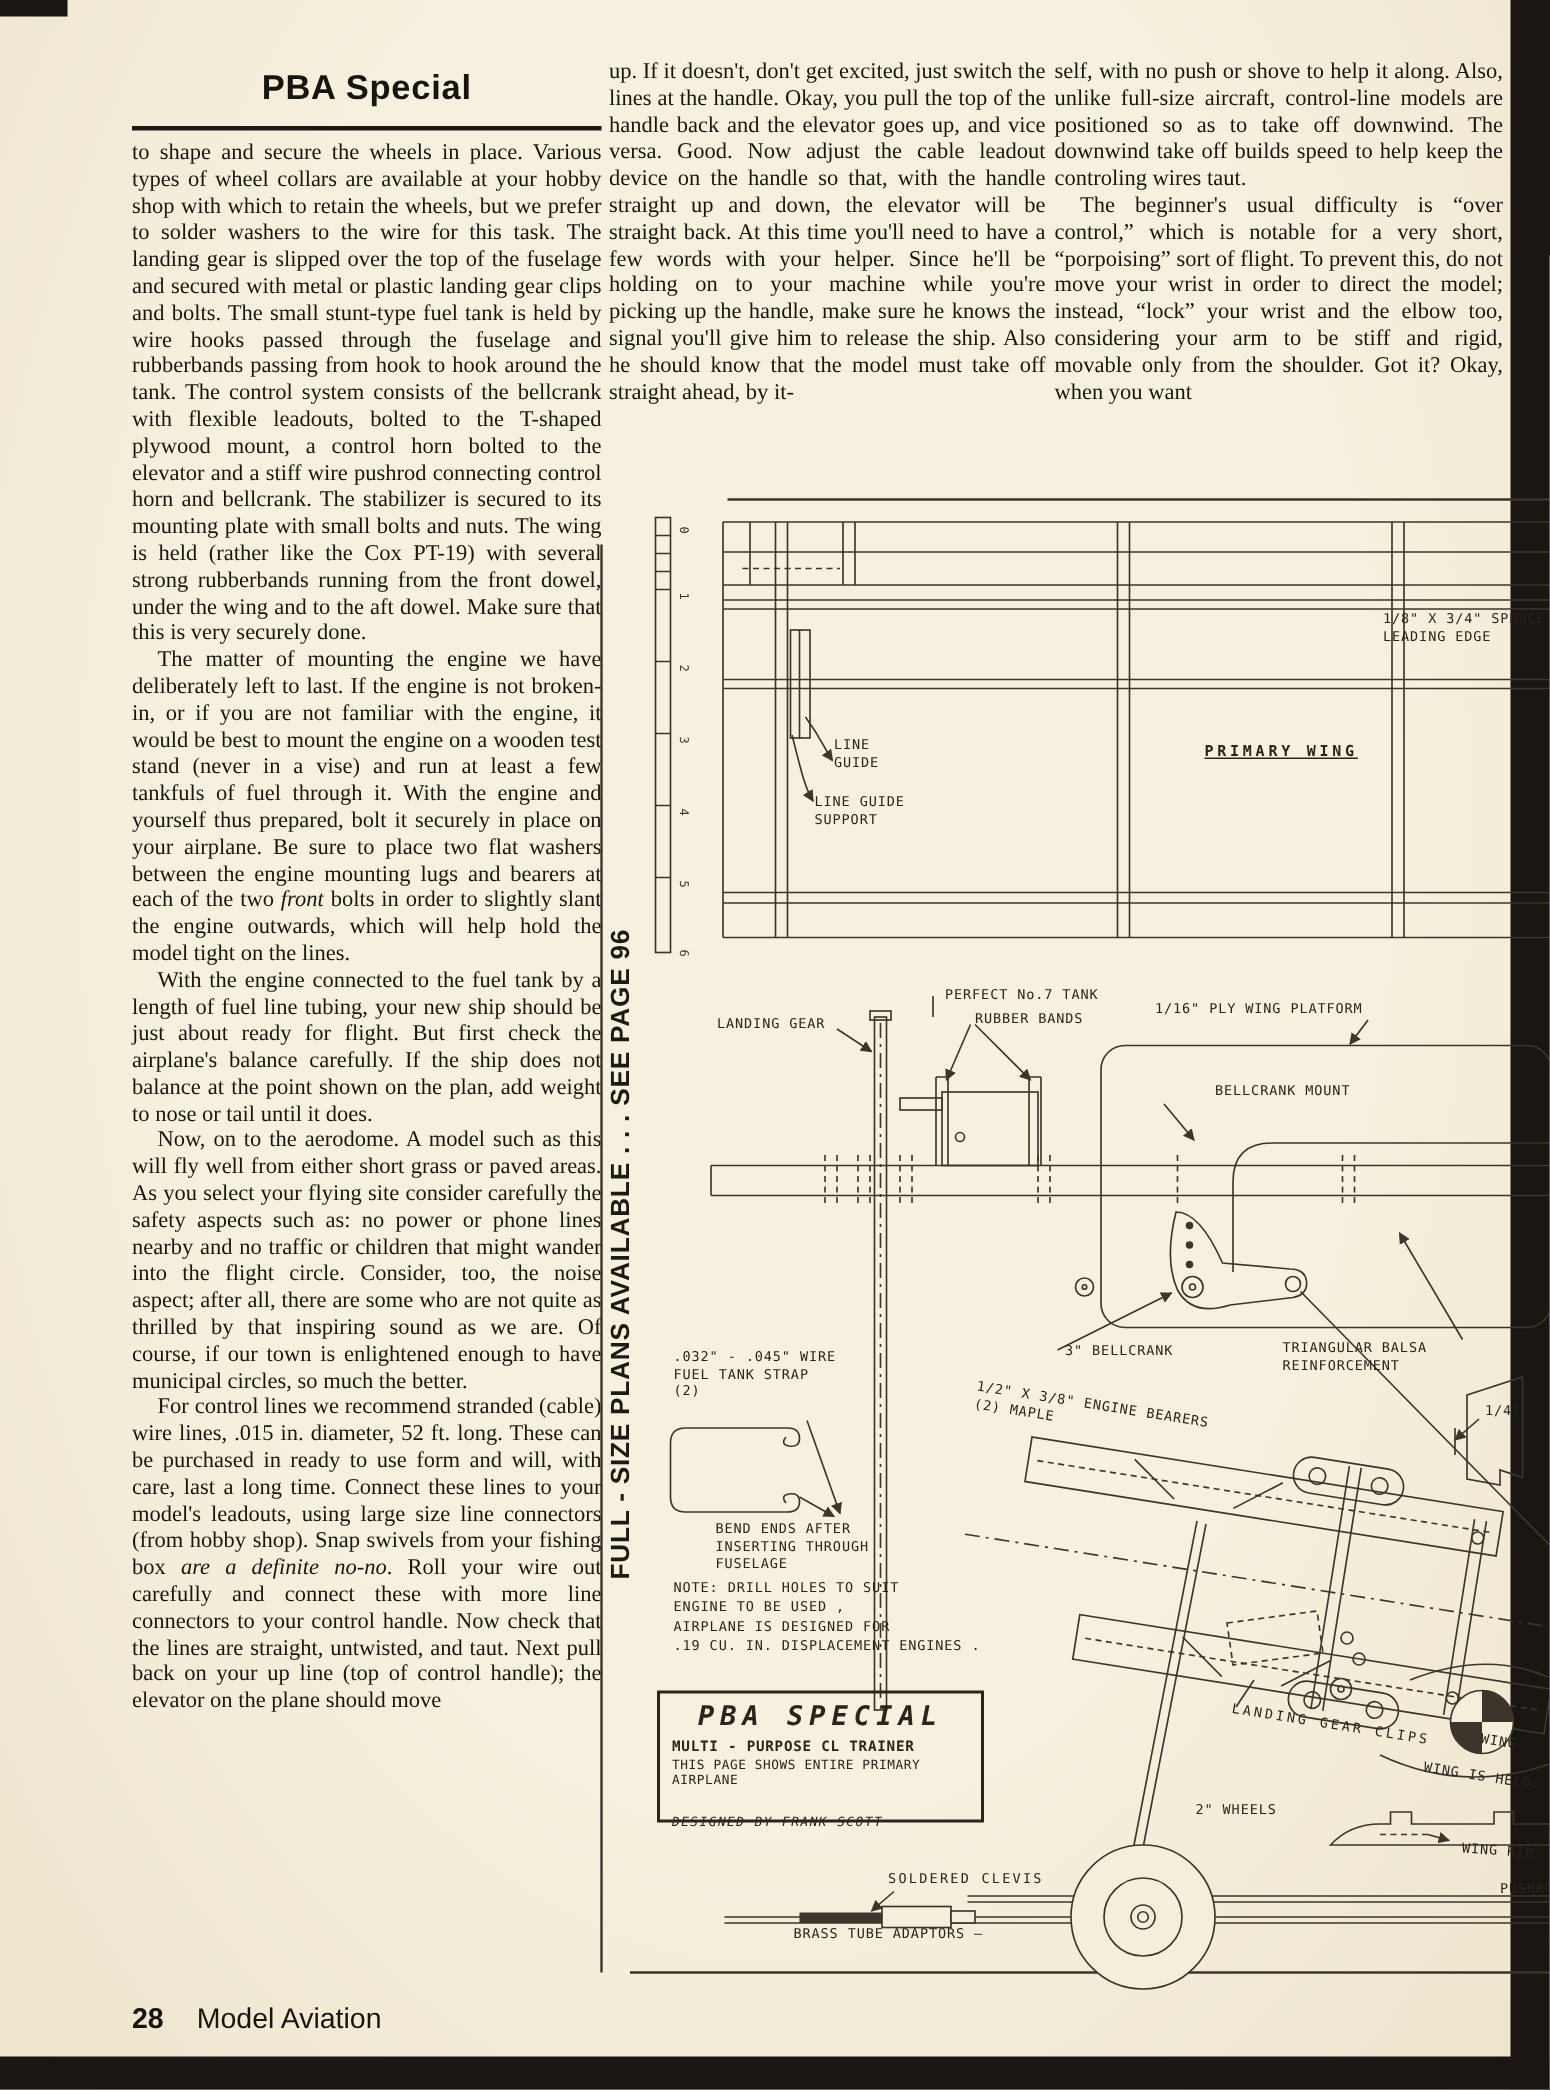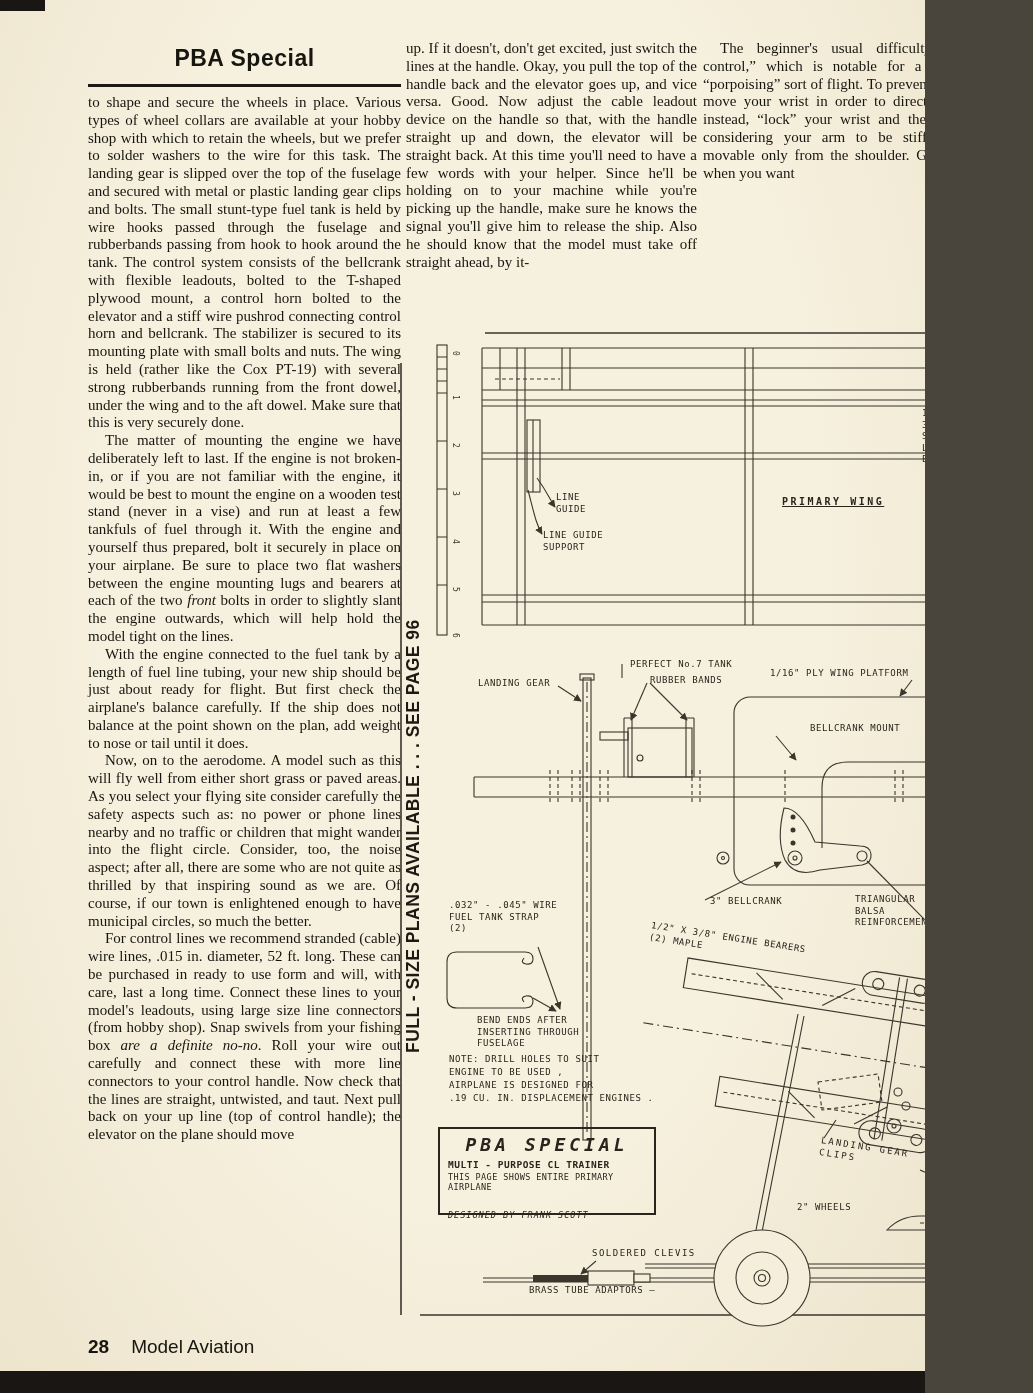--- a/index.html
+++ b/index.html
@@ -1,17 +1,17 @@
 <!DOCTYPE html>
 <html><head>
 <meta charset="utf-8">
 <style>
   html,body { margin:0; padding:0; background:#4a453c; }
   .page {
-    position:relative; width:925px; height:1393px; overflow:hidden;
+    position:relative; width:1033px; height:1393px; overflow:hidden;
     background: radial-gradient(ellipse at 50% 40%, #f6f0de 55%, #ede4cc 100%);
     font-family:"Liberation Serif", serif; color:#17150f;
   }
   .black-band { position:absolute; background:#191613; }
   
   .article-title { position:absolute; left:88px; top:45px; width:313px; text-align:center;
     font-family:"Liberation Sans", sans-serif; font-weight:bold; font-size:23px; letter-spacing:.5px; }
   .title-rule { position:absolute; left:88px; top:84px; width:313px; height:3px; background:#1c1914; }
   .col { position:absolute; text-align:justify; font-size:15px; line-height:17.8px; }
   .col-left  { left:88px;  top:94px; width:313px; }
@@ -60,20 +60,21 @@
       <p class="para"><span>to shape and secure the wheels in place. Various types of wheel collars are available at your hobby shop with which to retain the wheels, but we prefer to solder washers to the wire for this task. The landing gear is slipped over the top of the fuselage and secured with metal or plastic landing gear clips and bolts. The small stunt-type fuel tank is held by wire hooks passed through the fuselage and rubberbands passing from hook to hook around the tank. The control system consists of the bellcrank with flexible leadouts, bolted to the T-shaped plywood mount, a control horn bolted to the elevator and a stiff wire pushrod connecting control horn and bellcrank. The stabilizer is secured to its mounting plate with small bolts and nuts. The wing is held (rather like the Cox PT-19) with several strong rubberbands running from the front dowel, under the wing and to the aft dowel. Make sure that this is very securely done.</span></p>
       <p class="para indent"><span>The matter of mounting the engine we have deliberately left to last. If the engine is not broken-in, or if you are not familiar with the engine, it would be best to mount the engine on a wooden test stand (never in a vise) and run at least a few tankfuls of fuel through it. With the engine and yourself thus prepared, bolt it securely in place on your airplane. Be sure to place two flat washers between the engine mounting lugs and bearers at each of the two </span><em>front</em><span> bolts in order to slightly slant the engine outwards, which will help hold the model tight on the lines.</span></p>
       <p class="para indent"><span>With the engine connected to the fuel tank by a length of fuel line tubing, your new ship should be just about ready for flight. But first check the airplane's balance carefully. If the ship does not balance at the point shown on the plan, add weight to nose or tail until it does.</span></p>
       <p class="para indent"><span>Now, on to the aerodome. A model such as this will fly well from either short grass or paved areas. As you select your flying site consider carefully the safety aspects such as: no power or phone lines nearby and no traffic or children that might wander into the flight circle. Consider, too, the noise aspect; after all, there are some who are not quite as thrilled by that inspiring sound as we are. Of course, if our town is enlightened enough to have municipal circles, so much the better.</span></p>
       <p class="para indent"><span>For control lines we recommend stranded (cable) wire lines, .015 in. diameter, 52 ft. long. These can be purchased in ready to use form and will, with care, last a long time. Connect these lines to your model's leadouts, using large size line connectors (from hobby shop). Snap swivels from your fishing box </span><em>are a definite no-no</em><span>. Roll your wire out carefully and connect these with more line connectors to your control handle. Now check that the lines are straight, untwisted, and taut. Next pull back on your up line (top of control handle); the elevator on the plane should move</span></p>
     </div>
   <div class="col col-mid">
       <p class="para"><span>up. If it doesn't, don't get excited, just switch the lines at the handle. Okay, you pull the top of the handle back and the elevator goes up, and vice versa. Good. Now adjust the cable leadout device on the handle so that, with the handle straight up and down, the elevator will be straight back. At this time you'll need to have a few words with your helper. Since he'll be holding on to your machine while you're picking up the handle, make sure he knows the signal you'll give him to release the ship. Also he should know that the model must take off straight ahead, by it-</span></p>
     </div>
   <div class="col col-right">
+      <p class="para"><span>self, with no push or shove to help it along. Also, unlike full-size aircraft, control-line models are positioned so as to take off downwind. The downwind take off builds speed to help keep the controling wires taut.</span></p>
       <p class="para indent"><span>The beginner's usual difficulty is “over control,” which is notable for a very short, “porpoising” sort of flight. To prevent this, do not move your wrist in order to direct the model; instead, “lock” your wrist and the elbow too, considering your arm to be stiff and rigid, movable only from the shoulder. Got it? Okay, when you want</span></p>
     </div>
 
   <div class="vertical-plans">FULL - SIZE PLANS AVAILABLE . . . SEE PAGE 96</div>
 
   <svg id="plan-svg" width="633" height="1010" viewBox="0 0 633 1010">
     <defs>
       <marker id="arr" viewBox="0 0 10 10" refX="9" refY="5" markerWidth="7" markerHeight="7" orient="auto-start-reverse">
         <path d="M0,0 L10,5 L0,10 z" style="fill:#3b352c;stroke:none"></path>
       </marker>
@@ -215,21 +216,21 @@
 
     <g>
       <path d="M487,900 Q500,886 520,886 L527,886 L527,878 L541,878 L541,886 L596,886 L596,878 L609,878 L609,886 L633,886 L633,900 Z"></path>
       <path class="dash" d="M520,893 H552"></path>
       <path d="M552,893 L566,897" marker-end="url(#arr)"></path>
     </g>
   </svg>
 
   <div class="plan-label" style="left:922px;top:408px;">1/8" X 3/4" SPRUCE
 LEADING EDGE</div>
-  <div class="plan-label big" style="left:782px;top:496px;text-align:right;">PRIMARY WING</div>
+  <div class="plan-label big" style="left:803px;top:496px;text-align:right;">PRIMARY WING</div>
   <div class="plan-label" style="left:556px;top:492px;">LINE
 GUIDE</div>
   <div class="plan-label" style="left:543px;top:530px;">LINE GUIDE
 SUPPORT</div>
   <div class="plan-label" style="left:478px;top:678px;">LANDING GEAR</div>
   <div class="plan-label" style="left:630px;top:659px;">PERFECT No.7 TANK</div>
   <div class="plan-label" style="left:650px;top:675px;">RUBBER BANDS</div>
   <div class="plan-label" style="left:770px;top:668px;">1/16" PLY WING PLATFORM</div>
   <div class="plan-label" style="left:782px;top:723px;padding-left:28px;">BELLCRANK MOUNT</div>
   <div class="plan-label" style="left:710px;top:896px;">3" BELLCRANK</div>

